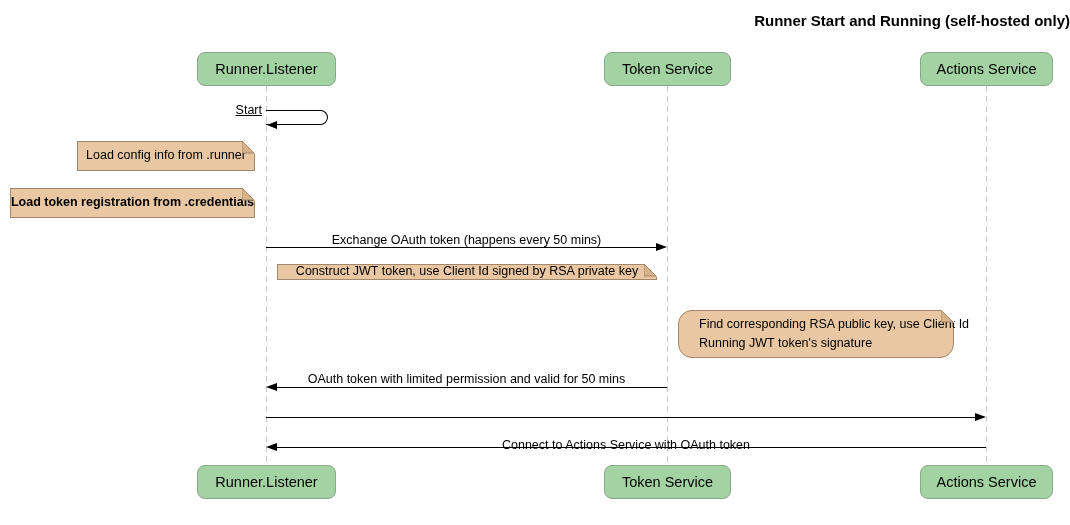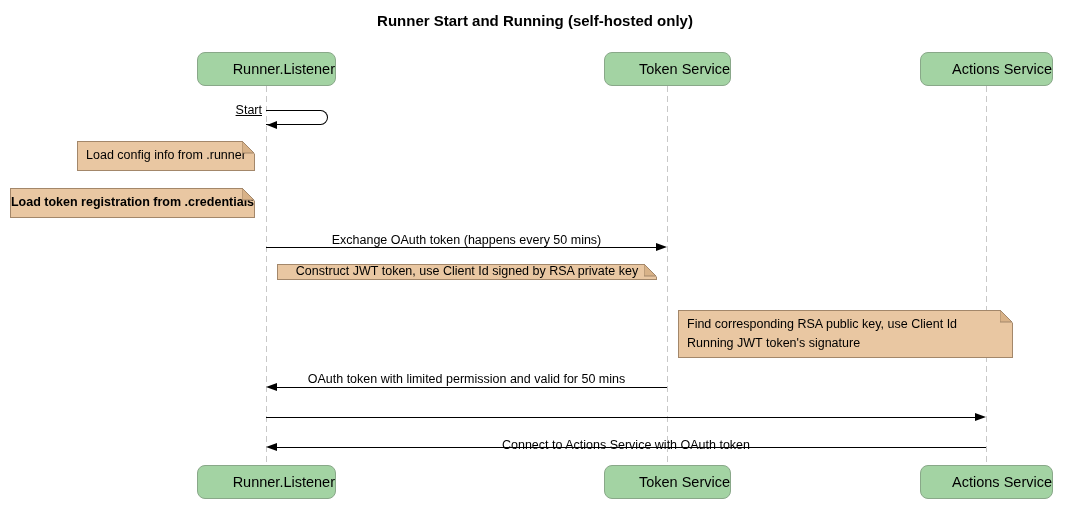--- a/index.html
+++ b/index.html
@@ -10,40 +10,40 @@
     --note-fold:#d8b288;
     --lifeline:#c8c8c8;
     --line:#000000;
     --text:#000000;
     --background:#ffffff;
   }
   *{margin:0;padding:0;box-sizing:border-box;}
   html,body{background:var(--background);}
   body{font-family:"Liberation Sans", sans-serif;color:var(--text);}
   .diagram{position:relative;width:1070px;height:525px;background:var(--background);overflow:hidden;}
-  .title{position:absolute;left:0;top:12px;width:1070px;text-align:center;font-size:15px;font-weight:bold;}
+  .title{position:absolute;left:0;top:12px;width:1070px;text-align:right;font-size:15px;font-weight:bold;}
   .lifeline{position:absolute;width:1px;top:86px;height:379px;
     background:repeating-linear-gradient(to bottom, var(--lifeline) 0 6px, transparent 6px 10px);}
   .participant{position:absolute;height:34px;background:var(--participant-fill);
     border:1px solid var(--participant-border);border-radius:8px;
-    display:flex;align-items:center;justify-content:flex-end;font-size:14.5px;}
+    display:flex;align-items:center;justify-content:center;font-size:14.5px;}
   .msg-label{position:absolute;font-size:12.5px;text-align:center;white-space:nowrap;}
   .msg-line{position:absolute;height:1.5px;background:var(--line);}
   .arrow-right{position:absolute;width:0;height:0;
     border-top:4.5px solid transparent;border-bottom:4.5px solid transparent;
     border-left:11px solid var(--line);}
   .arrow-left{position:absolute;width:0;height:0;
     border-top:4.5px solid transparent;border-bottom:4.5px solid transparent;
     border-right:11px solid var(--line);}
   .self-loop{position:absolute;left:266px;top:110px;width:62px;height:15px;
     border:1.5px solid var(--line);border-left:none;border-radius:0 9px 9px 0;}
   .self-label{position:absolute;left:200px;top:103px;width:62px;text-align:right;font-size:12.5px;white-space:nowrap;text-decoration:underline;}
   .note{position:absolute;background:var(--note-fill);border:1px solid var(--note-border);
     font-size:12.5px;display:flex;flex-direction:column;justify-content:center;
-    padding:2px 8px;white-space:nowrap;}
+    padding:2px 20px;white-space:nowrap;}
   .note.center{align-items:center;text-align:center;}
   .note .fold{position:absolute;top:-1px;right:-1px;}
   .note-line{line-height:1.55;}
 </style>
 </head>
 <body>
 
 <div class="diagram">
 
   <div class="title">Runner Start and Running (self-hosted only)</div>
@@ -87,21 +87,21 @@
   <div class="arrow-right" style="left:656px;top:243px;"></div>
 
   <div class="note center" style="left:277px;top:264px;width:380px;height:16px;">
     <span class="note-line">Construct JWT token, use Client Id signed by RSA private key</span>
     <svg class="fold" width="13" height="13" viewBox="0 0 13 13">
       <path d="M0 0 L13 0 L13 13 Z" style="fill:var(--background);"></path>
       <path d="M0 0 L12 12 L0 12 Z" style="fill:var(--note-fold);stroke:var(--note-border);stroke-width:1;"></path>
     </svg>
   </div>
 
-  <div class="note" style="left:678px;top:310px;width:335px;height:48px;">
+  <div class="note" style="left:678px;top:310px;width:276px;height:48px;border-radius:14px;">
     <span class="note-line">Find corresponding RSA public key, use Client Id</span>
     <span class="note-line">Running JWT token's signature</span>
     <svg class="fold" width="13" height="13" viewBox="0 0 13 13">
       <path d="M0 0 L13 0 L13 13 Z" style="fill:var(--background);"></path>
       <path d="M0 0 L12 12 L0 12 Z" style="fill:var(--note-fold);stroke:var(--note-border);stroke-width:1;"></path>
     </svg>
   </div>
 
   <div class="msg-label" style="left:266px;top:372px;width:401px;">OAuth token with limited permission and valid for 50 mins</div>
   <div class="msg-line" style="left:275px;top:386.5px;width:392px;"></div>

